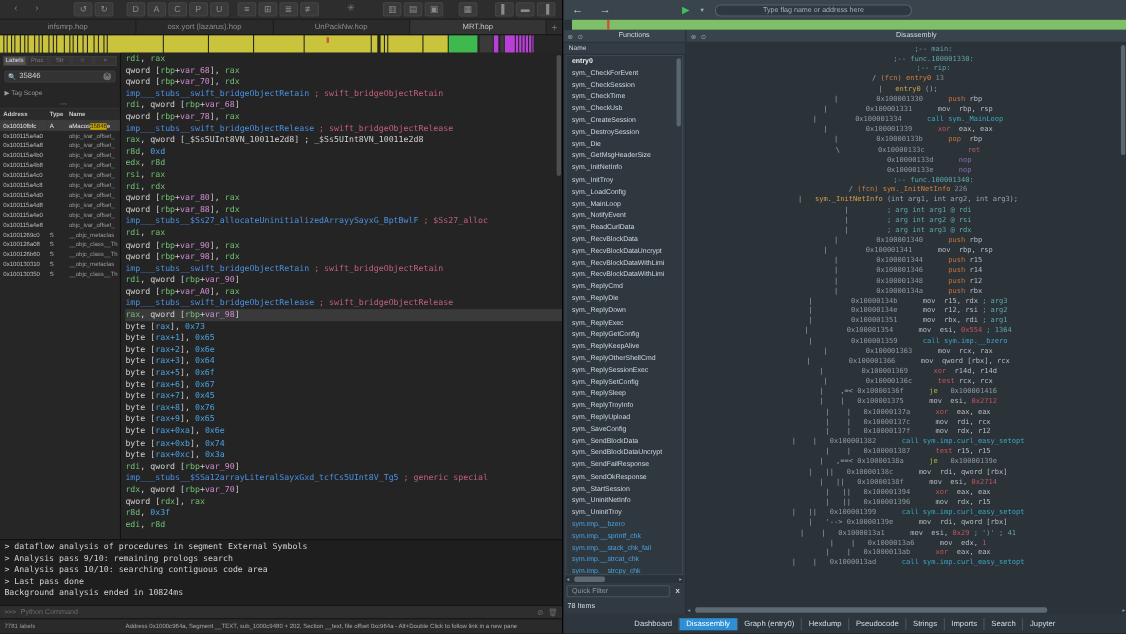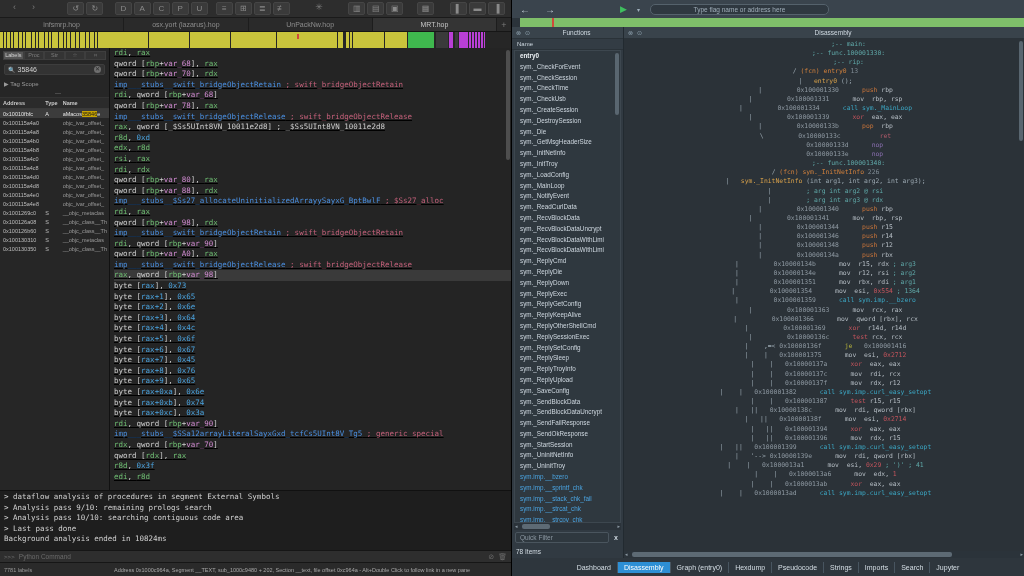--- a/index.html
+++ b/index.html
@@ -60,21 +60,21 @@
   table.labels td { padding:1.5px 2px 1.5px 3px; white-space:nowrap; overflow:hidden; }
   table.labels tr.sel td { background:#3c3c3c; color:#e6e6e6; }
   td.c-addr { width:46px; } td.c-type { width:14px; } td.c-name { color:#9b9b9b; }
   tr.sel td.c-name { color:#cfcfcf; }
   .hl { background:#c8a400; color:#1a1a1a; }
 
   
   .dis { flex:1; background:#242424; font-family:"DejaVu Sans Mono", monospace;
          font-size:7.5px; line-height:10.6px; overflow:hidden; position:relative;
          padding-left:4px; }
-  .dis .ln { white-space:pre;text-decoration:underline; }
+  .dis .ln { white-space:pre; }
   .dis .ln.cur { background:#3a3a3a; }
   .reg   { color:#6fbf73; }
   .kw    { color:#cfcfcf; }
   .var   { color:#d08ad0; }
   .imp   { color:#4a90e2; }
   .cmt   { color:#c4607a; }
   .num   { color:#4aa3df; }
   .mem   { color:#4aa3df; }
   .dis-scroll { position:absolute; right:1px; top:2px; width:4px; height:110px;
                 background:#4e4e4e; border-radius:2px; }
@@ -404,31 +404,31 @@
           <div class="ln"><span class="imp">imp___stubs__swift_bridgeObjectRelease</span><span class="cmt"> ; swift_bridgeObjectRelease</span></div>
           <div class="ln"><span class="reg">rax</span><span class="kw">, qword [_$Ss5UInt8VN_10011e2d8] ; _$Ss5UInt8VN_10011e2d8</span></div>
           <div class="ln"><span class="reg">r8d</span><span class="kw">, </span><span class="num">0xd</span></div>
           <div class="ln"><span class="reg">edx</span><span class="kw">, </span><span class="reg">r8d</span></div>
           <div class="ln"><span class="reg">rsi</span><span class="kw">, </span><span class="reg">rax</span></div>
           <div class="ln"><span class="reg">rdi</span><span class="kw">, </span><span class="reg">rdx</span></div>
           <div class="ln"><span class="kw">qword [</span><span class="reg">rbp</span><span class="kw">+</span><span class="var">var_80</span><span class="kw">], </span><span class="reg">rax</span></div>
           <div class="ln"><span class="kw">qword [</span><span class="reg">rbp</span><span class="kw">+</span><span class="var">var_88</span><span class="kw">], </span><span class="reg">rdx</span></div>
           <div class="ln"><span class="imp">imp___stubs__$Ss27_allocateUninitializedArrayySayxG_BptBwlF</span><span class="cmt"> ; $Ss27_alloc</span></div>
           <div class="ln"><span class="reg">rdi</span><span class="kw">, </span><span class="reg">rax</span></div>
+          <div class="ln"><span class="kw">qword [</span><span class="reg">rbp</span><span class="kw">+</span><span class="var">var_90</span><span class="kw">], </span><span class="reg">rax</span></div>
           <div class="ln"><span class="kw">qword [</span><span class="reg">rbp</span><span class="kw">+</span><span class="var">var_98</span><span class="kw">], </span><span class="reg">rdx</span></div>
           <div class="ln"><span class="imp">imp___stubs__swift_bridgeObjectRetain</span><span class="cmt"> ; swift_bridgeObjectRetain</span></div>
           <div class="ln"><span class="reg">rdi</span><span class="kw">, qword [</span><span class="reg">rbp</span><span class="kw">+</span><span class="var">var_90</span><span class="kw">]</span></div>
           <div class="ln"><span class="kw">qword [</span><span class="reg">rbp</span><span class="kw">+</span><span class="var">var_A0</span><span class="kw">], </span><span class="reg">rax</span></div>
           <div class="ln"><span class="imp">imp___stubs__swift_bridgeObjectRelease</span><span class="cmt"> ; swift_bridgeObjectRelease</span></div>
           <div class="ln cur"><span class="reg">rax</span><span class="kw">, qword [</span><span class="reg">rbp</span><span class="kw">+</span><span class="var">var_98</span><span class="kw">]</span></div>
           <div class="ln"><span class="kw">byte [</span><span class="mem">rax</span><span class="kw">], </span><span class="num">0x73</span></div>
           <div class="ln"><span class="kw">byte [</span><span class="mem">rax+1</span><span class="kw">], </span><span class="num">0x65</span></div>
           <div class="ln"><span class="kw">byte [</span><span class="mem">rax+2</span><span class="kw">], </span><span class="num">0x6e</span></div>
           <div class="ln"><span class="kw">byte [</span><span class="mem">rax+3</span><span class="kw">], </span><span class="num">0x64</span></div>
-          <div class="ln"><span class="kw">byte [</span><span class="mem">rax+4</span><span class="kw">], </span><span class="num">0x4c</span></div>
           <div class="ln"><span class="kw">byte [</span><span class="mem">rax+5</span><span class="kw">], </span><span class="num">0x6f</span></div>
           <div class="ln"><span class="kw">byte [</span><span class="mem">rax+6</span><span class="kw">], </span><span class="num">0x67</span></div>
           <div class="ln"><span class="kw">byte [</span><span class="mem">rax+7</span><span class="kw">], </span><span class="num">0x45</span></div>
           <div class="ln"><span class="kw">byte [</span><span class="mem">rax+8</span><span class="kw">], </span><span class="num">0x76</span></div>
           <div class="ln"><span class="kw">byte [</span><span class="mem">rax+9</span><span class="kw">], </span><span class="num">0x65</span></div>
           <div class="ln"><span class="kw">byte [</span><span class="mem">rax+0xa</span><span class="kw">], </span><span class="num">0x6e</span></div>
           <div class="ln"><span class="kw">byte [</span><span class="mem">rax+0xb</span><span class="kw">], </span><span class="num">0x74</span></div>
           <div class="ln"><span class="kw">byte [</span><span class="mem">rax+0xc</span><span class="kw">], </span><span class="num">0x3a</span></div>
           <div class="ln"><span class="reg">rdi</span><span class="kw">, qword [</span><span class="reg">rbp</span><span class="kw">+</span><span class="var">var_90</span><span class="kw">]</span></div>
           <div class="ln"><span class="imp">imp___stubs__$SSa12arrayLiteralSayxGxd_tcfCs5UInt8V_Tg5</span><span class="cmt"> ; generic special</span></div>
@@ -560,20 +560,21 @@
             <div class="l"><span class="d-gut">|         </span><span class="d-addr">0x100001331</span><span class="d-gut">      </span><span class="d-mov">mov</span><span class="d-reg">  rbp, rsp</span></div>
             <div class="l"><span class="d-gut">|         </span><span class="d-addr">0x100001334</span><span class="d-gut">      </span><span class="d-call">call sym._MainLoop</span></div>
             <div class="l"><span class="d-gut">|         </span><span class="d-addr">0x100001339</span><span class="d-gut">      </span><span class="d-xor">xor</span><span class="d-reg">  eax, eax</span></div>
             <div class="l"><span class="d-gut">|         </span><span class="d-addr">0x10000133b</span><span class="d-gut">      </span><span class="d-op">pop</span><span class="d-reg">  rbp</span></div>
             <div class="l"><span class="d-gut">\         </span><span class="d-addr">0x10000133c</span><span class="d-gut">      </span><span class="d-ret">ret</span></div>
             <div class="l"><span class="d-gut">          </span><span class="d-addr">0x10000133d</span><span class="d-gut">      </span><span class="d-nop">nop</span></div>
             <div class="l"><span class="d-gut">          </span><span class="d-addr">0x10000133e</span><span class="d-gut">      </span><span class="d-nop">nop</span></div>
             <div class="l"><span class="d-gut">            </span><span class="d-cmt">;-- func.100001340:</span></div>
             <div class="l"><span class="d-gut">/ </span><span class="d-fcn">(fcn) sym._InitNetInfo</span><span class="d-num"> 226</span></div>
             <div class="l"><span class="d-gut">|   </span><span class="d-name">sym._InitNetInfo</span><span class="d-sig"> (int arg1, int arg2, int arg3);</span></div>
+            <div class="l"><span class="d-gut">|         </span><span class="d-cmt">; arg int arg1 @ rdi</span></div>
             <div class="l"><span class="d-gut">|         </span><span class="d-cmt">; arg int arg2 @ rsi</span></div>
             <div class="l"><span class="d-gut">|         </span><span class="d-cmt">; arg int arg3 @ rdx</span></div>
             <div class="l"><span class="d-gut">|         </span><span class="d-addr">0x100001340</span><span class="d-gut">      </span><span class="d-op">push</span><span class="d-reg"> rbp</span></div>
             <div class="l"><span class="d-gut">|         </span><span class="d-addr">0x100001341</span><span class="d-gut">      </span><span class="d-mov">mov</span><span class="d-reg">  rbp, rsp</span></div>
             <div class="l"><span class="d-gut">|         </span><span class="d-addr">0x100001344</span><span class="d-gut">      </span><span class="d-op">push</span><span class="d-reg"> r15</span></div>
             <div class="l"><span class="d-gut">|         </span><span class="d-addr">0x100001346</span><span class="d-gut">      </span><span class="d-op">push</span><span class="d-reg"> r14</span></div>
             <div class="l"><span class="d-gut">|         </span><span class="d-addr">0x100001348</span><span class="d-gut">      </span><span class="d-op">push</span><span class="d-reg"> r12</span></div>
             <div class="l"><span class="d-gut">|         </span><span class="d-addr">0x10000134a</span><span class="d-gut">      </span><span class="d-op">push</span><span class="d-reg"> rbx</span></div>
             <div class="l"><span class="d-gut">|         </span><span class="d-addr">0x10000134b</span><span class="d-gut">      </span><span class="d-mov">mov</span><span class="d-reg">  r15, rdx</span><span class="d-cmt"> ; arg3</span></div>
             <div class="l"><span class="d-gut">|         </span><span class="d-addr">0x10000134e</span><span class="d-gut">      </span><span class="d-mov">mov</span><span class="d-reg">  r12, rsi</span><span class="d-cmt"> ; arg2</span></div>
@@ -584,20 +585,21 @@
             <div class="l"><span class="d-gut">|         </span><span class="d-addr">0x100001366</span><span class="d-gut">      </span><span class="d-mov">mov</span><span class="d-reg">  qword [rbx], rcx</span></div>
             <div class="l"><span class="d-gut">|         </span><span class="d-addr">0x100001369</span><span class="d-gut">      </span><span class="d-xor">xor</span><span class="d-reg">  r14d, r14d</span></div>
             <div class="l"><span class="d-gut">|         </span><span class="d-addr">0x10000136c</span><span class="d-gut">      </span><span class="d-xor">test</span><span class="d-reg"> rcx, rcx</span></div>
             <div class="l"><span class="d-gut">|    ,=&lt; </span><span class="d-addr">0x10000136f</span><span class="d-gut">      </span><span class="d-jmp">je</span><span class="d-reg">   </span><span class="d-addr">0x100001416</span></div>
             <div class="l"><span class="d-gut">|    |   </span><span class="d-addr">0x100001375</span><span class="d-gut">      </span><span class="d-mov">mov</span><span class="d-reg">  esi, </span><span class="d-imm">0x2712</span></div>
             <div class="l"><span class="d-gut">|    |   </span><span class="d-addr">0x10000137a</span><span class="d-gut">      </span><span class="d-xor">xor</span><span class="d-reg">  eax, eax</span></div>
             <div class="l"><span class="d-gut">|    |   </span><span class="d-addr">0x10000137c</span><span class="d-gut">      </span><span class="d-mov">mov</span><span class="d-reg">  rdi, rcx</span></div>
             <div class="l"><span class="d-gut">|    |   </span><span class="d-addr">0x10000137f</span><span class="d-gut">      </span><span class="d-mov">mov</span><span class="d-reg">  rdx, r12</span></div>
             <div class="l"><span class="d-gut">|    |   </span><span class="d-addr">0x100001382</span><span class="d-gut">      </span><span class="d-call">call sym.imp.curl_easy_setopt</span></div>
             <div class="l"><span class="d-gut">|    |   </span><span class="d-addr">0x100001387</span><span class="d-gut">      </span><span class="d-xor">test</span><span class="d-reg"> r15, r15</span></div>
+            <div class="l"><span class="d-gut">|   ,==&lt; </span><span class="d-addr">0x10000138a</span><span class="d-gut">      </span><span class="d-jmp">je</span><span class="d-reg">   </span><span class="d-addr">0x10000139e</span></div>
             <div class="l"><span class="d-gut">|   ||   </span><span class="d-addr">0x10000138c</span><span class="d-gut">      </span><span class="d-mov">mov</span><span class="d-reg">  rdi, qword [rbx]</span></div>
             <div class="l"><span class="d-gut">|   ||   </span><span class="d-addr">0x10000138f</span><span class="d-gut">      </span><span class="d-mov">mov</span><span class="d-reg">  esi, </span><span class="d-imm">0x2714</span></div>
             <div class="l"><span class="d-gut">|   ||   </span><span class="d-addr">0x100001394</span><span class="d-gut">      </span><span class="d-xor">xor</span><span class="d-reg">  eax, eax</span></div>
             <div class="l"><span class="d-gut">|   ||   </span><span class="d-addr">0x100001396</span><span class="d-gut">      </span><span class="d-mov">mov</span><span class="d-reg">  rdx, r15</span></div>
             <div class="l"><span class="d-gut">|   ||   </span><span class="d-addr">0x100001399</span><span class="d-gut">      </span><span class="d-call">call sym.imp.curl_easy_setopt</span></div>
             <div class="l"><span class="d-gut">|   '--&gt; </span><span class="d-addr">0x10000139e</span><span class="d-gut">      </span><span class="d-mov">mov</span><span class="d-reg">  rdi, qword [rbx]</span></div>
             <div class="l"><span class="d-gut">|    |   </span><span class="d-addr">0x1000013a1</span><span class="d-gut">      </span><span class="d-mov">mov</span><span class="d-reg">  esi, </span><span class="d-imm">0x29</span><span class="d-cmt"> ; ')' ; 41</span></div>
             <div class="l"><span class="d-gut">|    |   </span><span class="d-addr">0x1000013a6</span><span class="d-gut">      </span><span class="d-mov">mov</span><span class="d-reg">  edx, </span><span class="d-imm">1</span></div>
             <div class="l"><span class="d-gut">|    |   </span><span class="d-addr">0x1000013ab</span><span class="d-gut">      </span><span class="d-xor">xor</span><span class="d-reg">  eax, eax</span></div>
             <div class="l"><span class="d-gut">|    |   </span><span class="d-addr">0x1000013ad</span><span class="d-gut">      </span><span class="d-call">call sym.imp.curl_easy_setopt</span></div>

